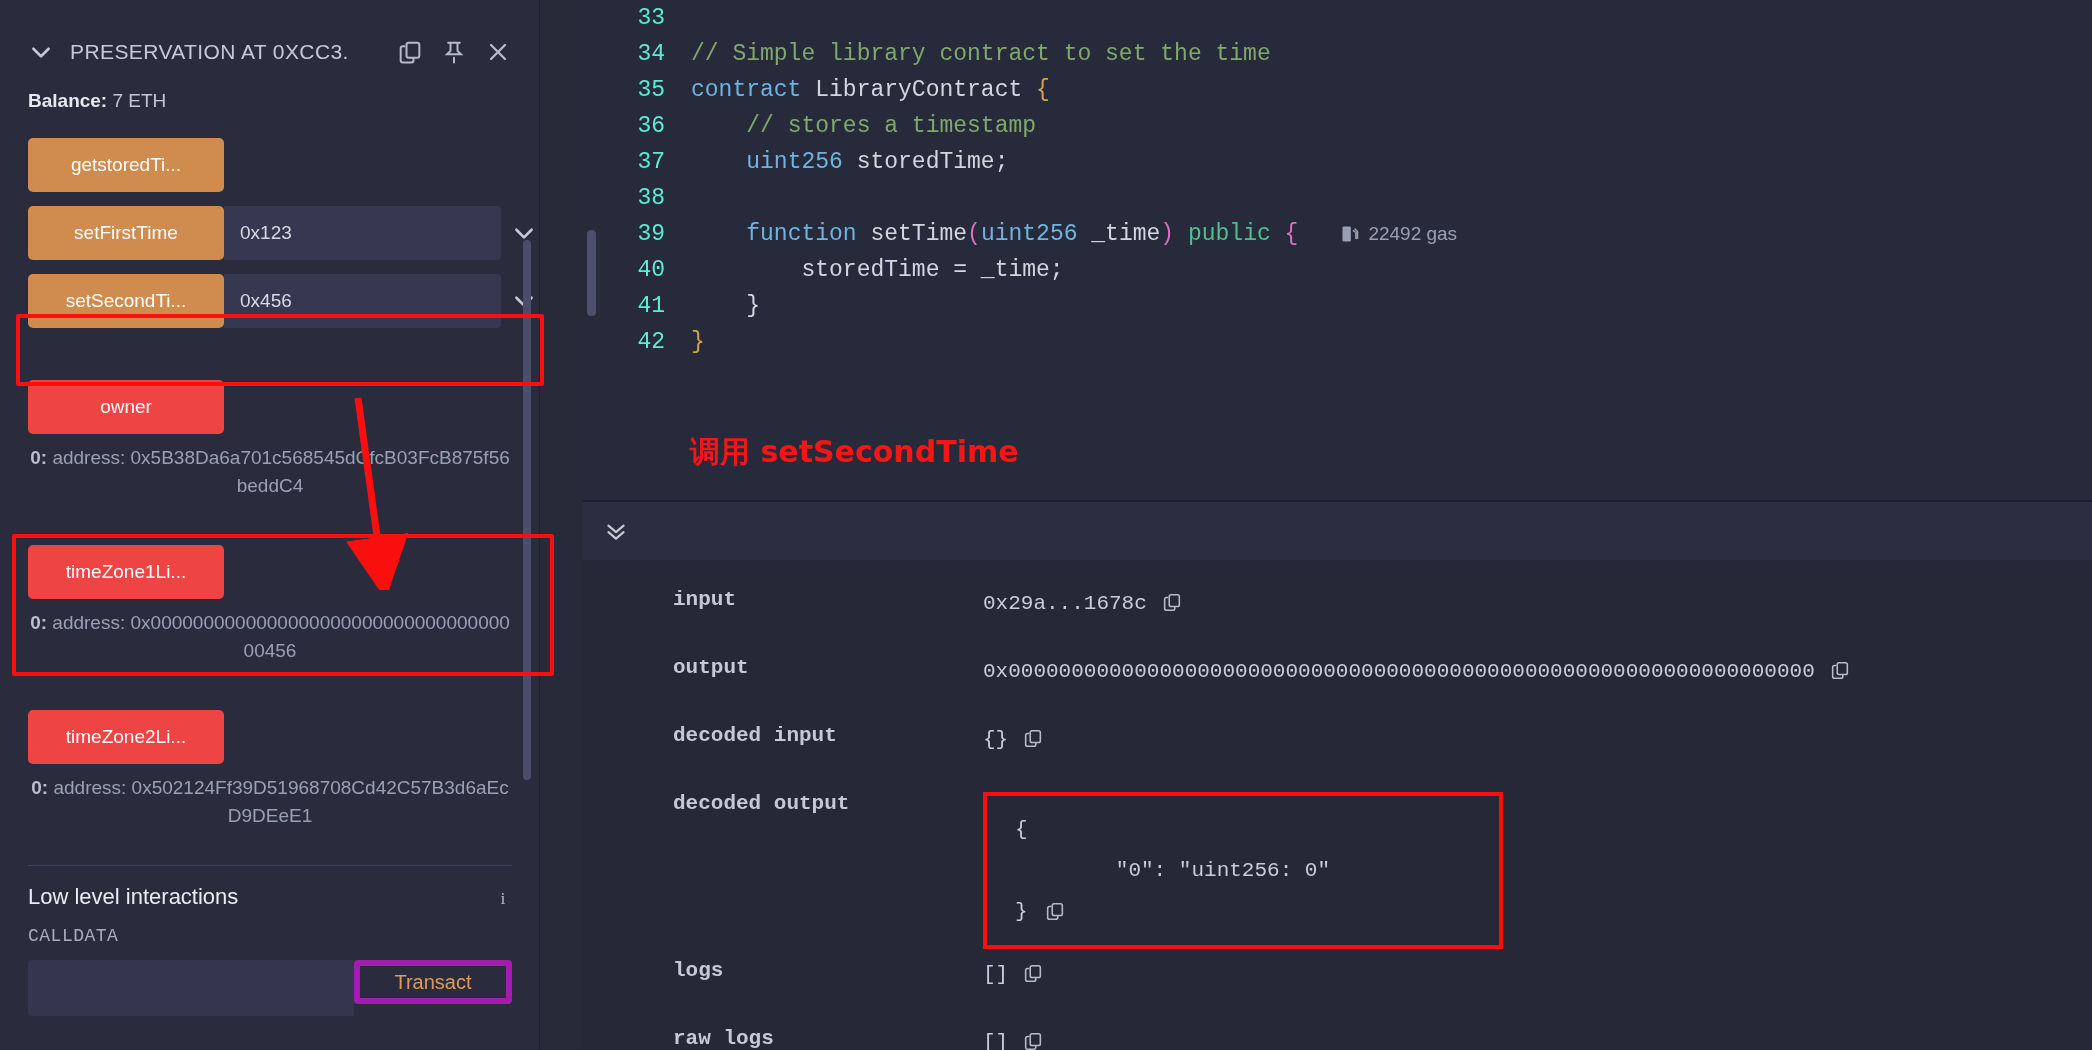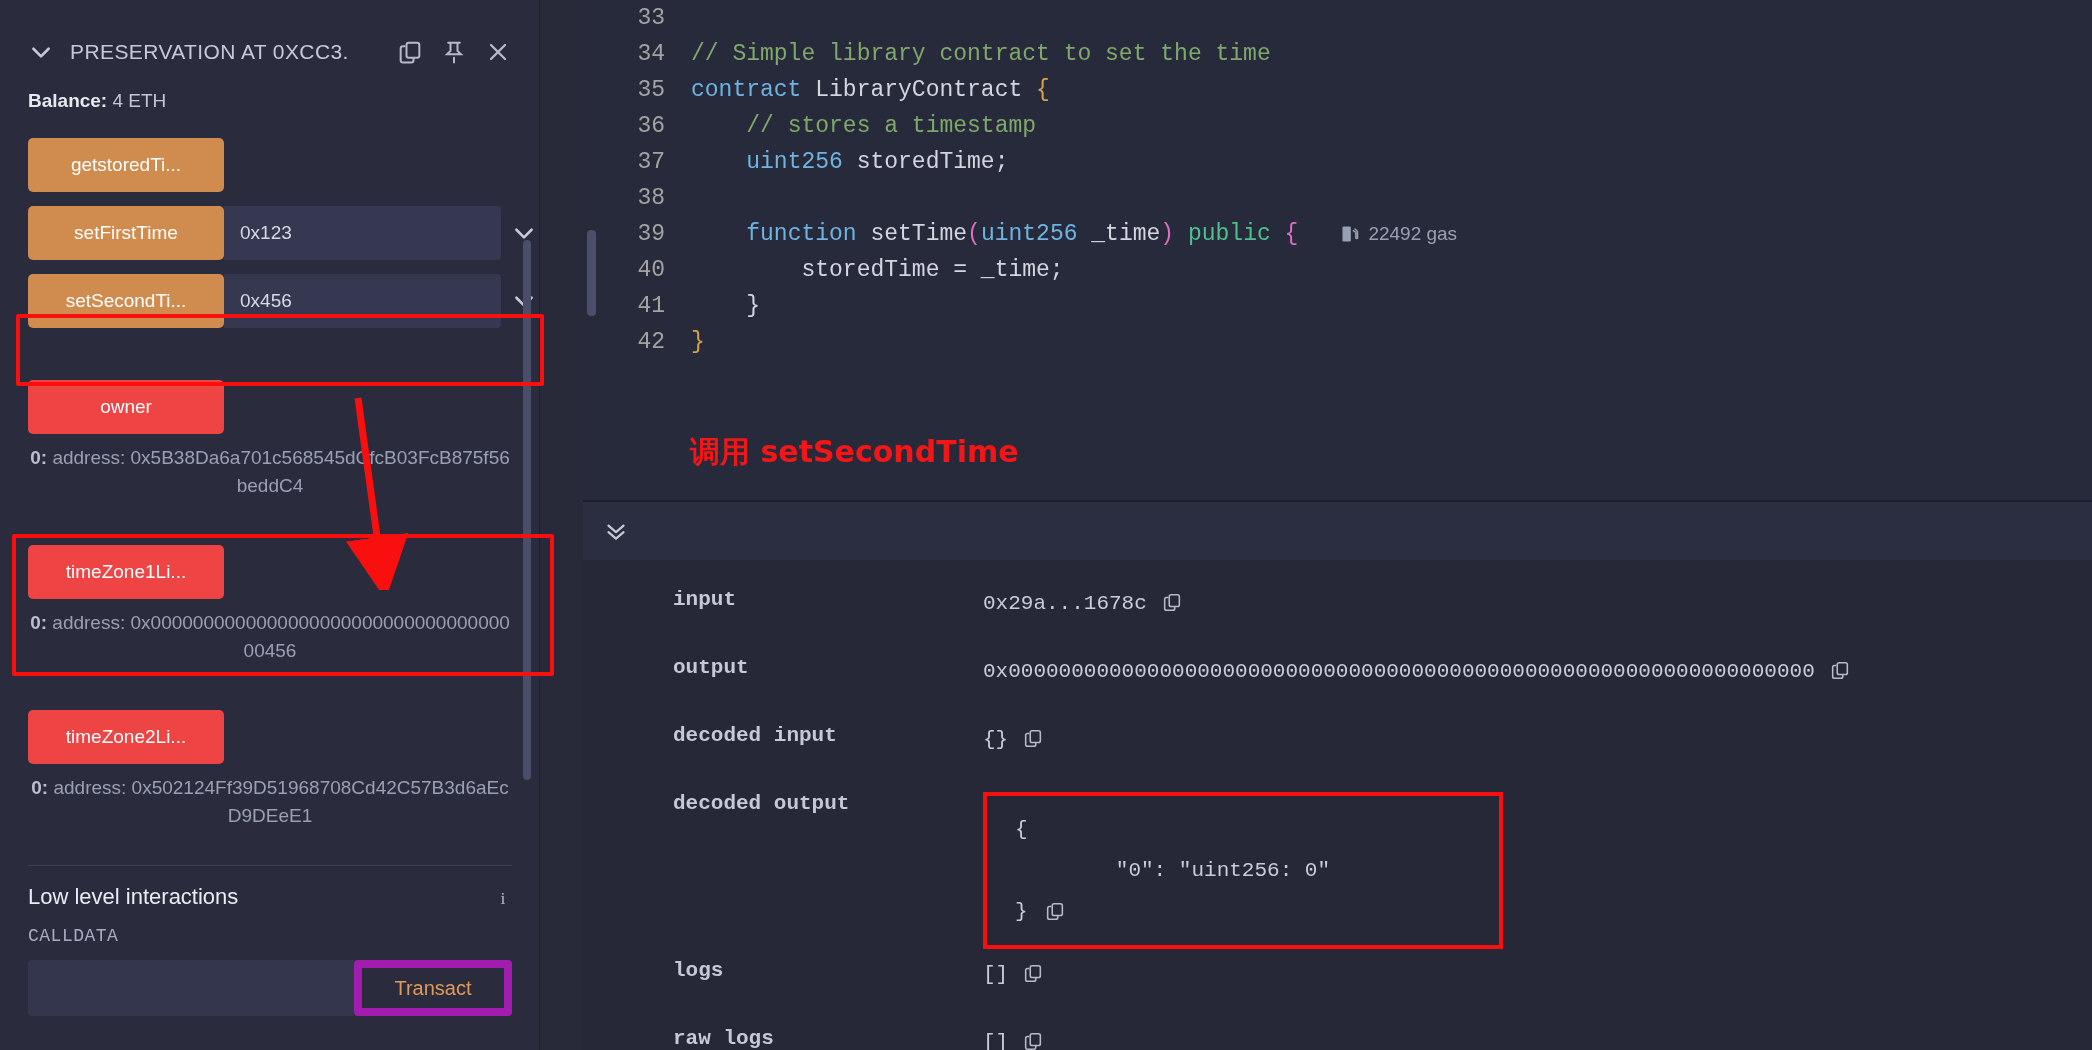--- a/index.html
+++ b/index.html
@@ -68,22 +68,22 @@
   .info-ic { width: 18px; height: 22px; }
   .calldata-lbl { color: #a7adbe; font-size: 18px; margin-top: 16px; letter-spacing: .5px; font-family: Liberation Mono, monospace; }
 
   .calldata-row { display: flex; margin-top: 14px; }
   .calldata-input {
     flex: 1 1 auto; height: 56px; background: #33364d; border: none;
     outline: none; border-radius: 4px 0 0 4px; color: #d7dae4;
     font-size: 18px; padding: 0 14px; font-family: "Liberation Sans", sans-serif;
   }
   .transact-btn {
-    width: 158px; height: 56px; flex: none;
-    background: transparent; border: 8px solid #a21caf;
+    width: 158px; height: 44px; flex: none;
+    background: transparent; border: 6px solid #a21caf;
     color: #e09a57; font-size: 20px; border-radius: 4px;
     cursor: pointer; font-family: "Liberation Sans", sans-serif;
   }
 
   
   #left-scrollbar {
     position: absolute; right: 8px; top: 240px; width: 8px; height: 540px;
     background: #4a4e68; border-radius: 4px; cursor: pointer;
   }
 
@@ -91,21 +91,21 @@
   .redbox { position: absolute; border: 4px solid #fa0f0f; border-radius: 2px; pointer-events: none; }
 
   
   #editor-pane {
     position: absolute; left: 583px; top: 0; right: 0; height: 500px;
     background: #272a3a; overflow: hidden;
   }
   .code-line { display: flex; align-items: center; height: 36px; font-size: 0; }
   .ln {
     width: 108px; flex: none; text-align: right; padding-right: 26px;
-    color: #a3a3a3; font-size: 23px;
+    color: #5eead4; font-size: 23px;
     font-family: "Liberation Mono", monospace;
   }
   .code-txt {
     font-family: "Liberation Mono", monospace; font-size: 23px;
     white-space: pre; color: #c8cbd6;
   }
   .k-comment { color: #7fa86a; }
   .k-key     { color: #6fb3e0; }
   .k-type    { color: #6fb3e0; }
   .k-plain   { color: #d3d6e0; }
@@ -185,21 +185,21 @@
         </span>
         <span class="hdr-ic">
           <svg width="28" height="28" viewBox="0 0 24 24" fill="none" stroke="#b6bbc9" stroke-width="2" stroke-linecap="round">
               <path d="M6 6l12 12M18 6L6 18"></path>
             </svg>
         </span>
       </div>
 
       <div class="balance-row">
         <b>Balance:</b>
-        <span>4 ETH</span>
+        <span>7 ETH</span>
       </div>
 
       <div class="fn-list">
 
         <div class="fn-row">
           <button class="fn-btn orange">getstoredTi...</button>
         </div>
 
         <div class="fn-row">
           <button class="fn-btn orange">setFirstTime</button>

